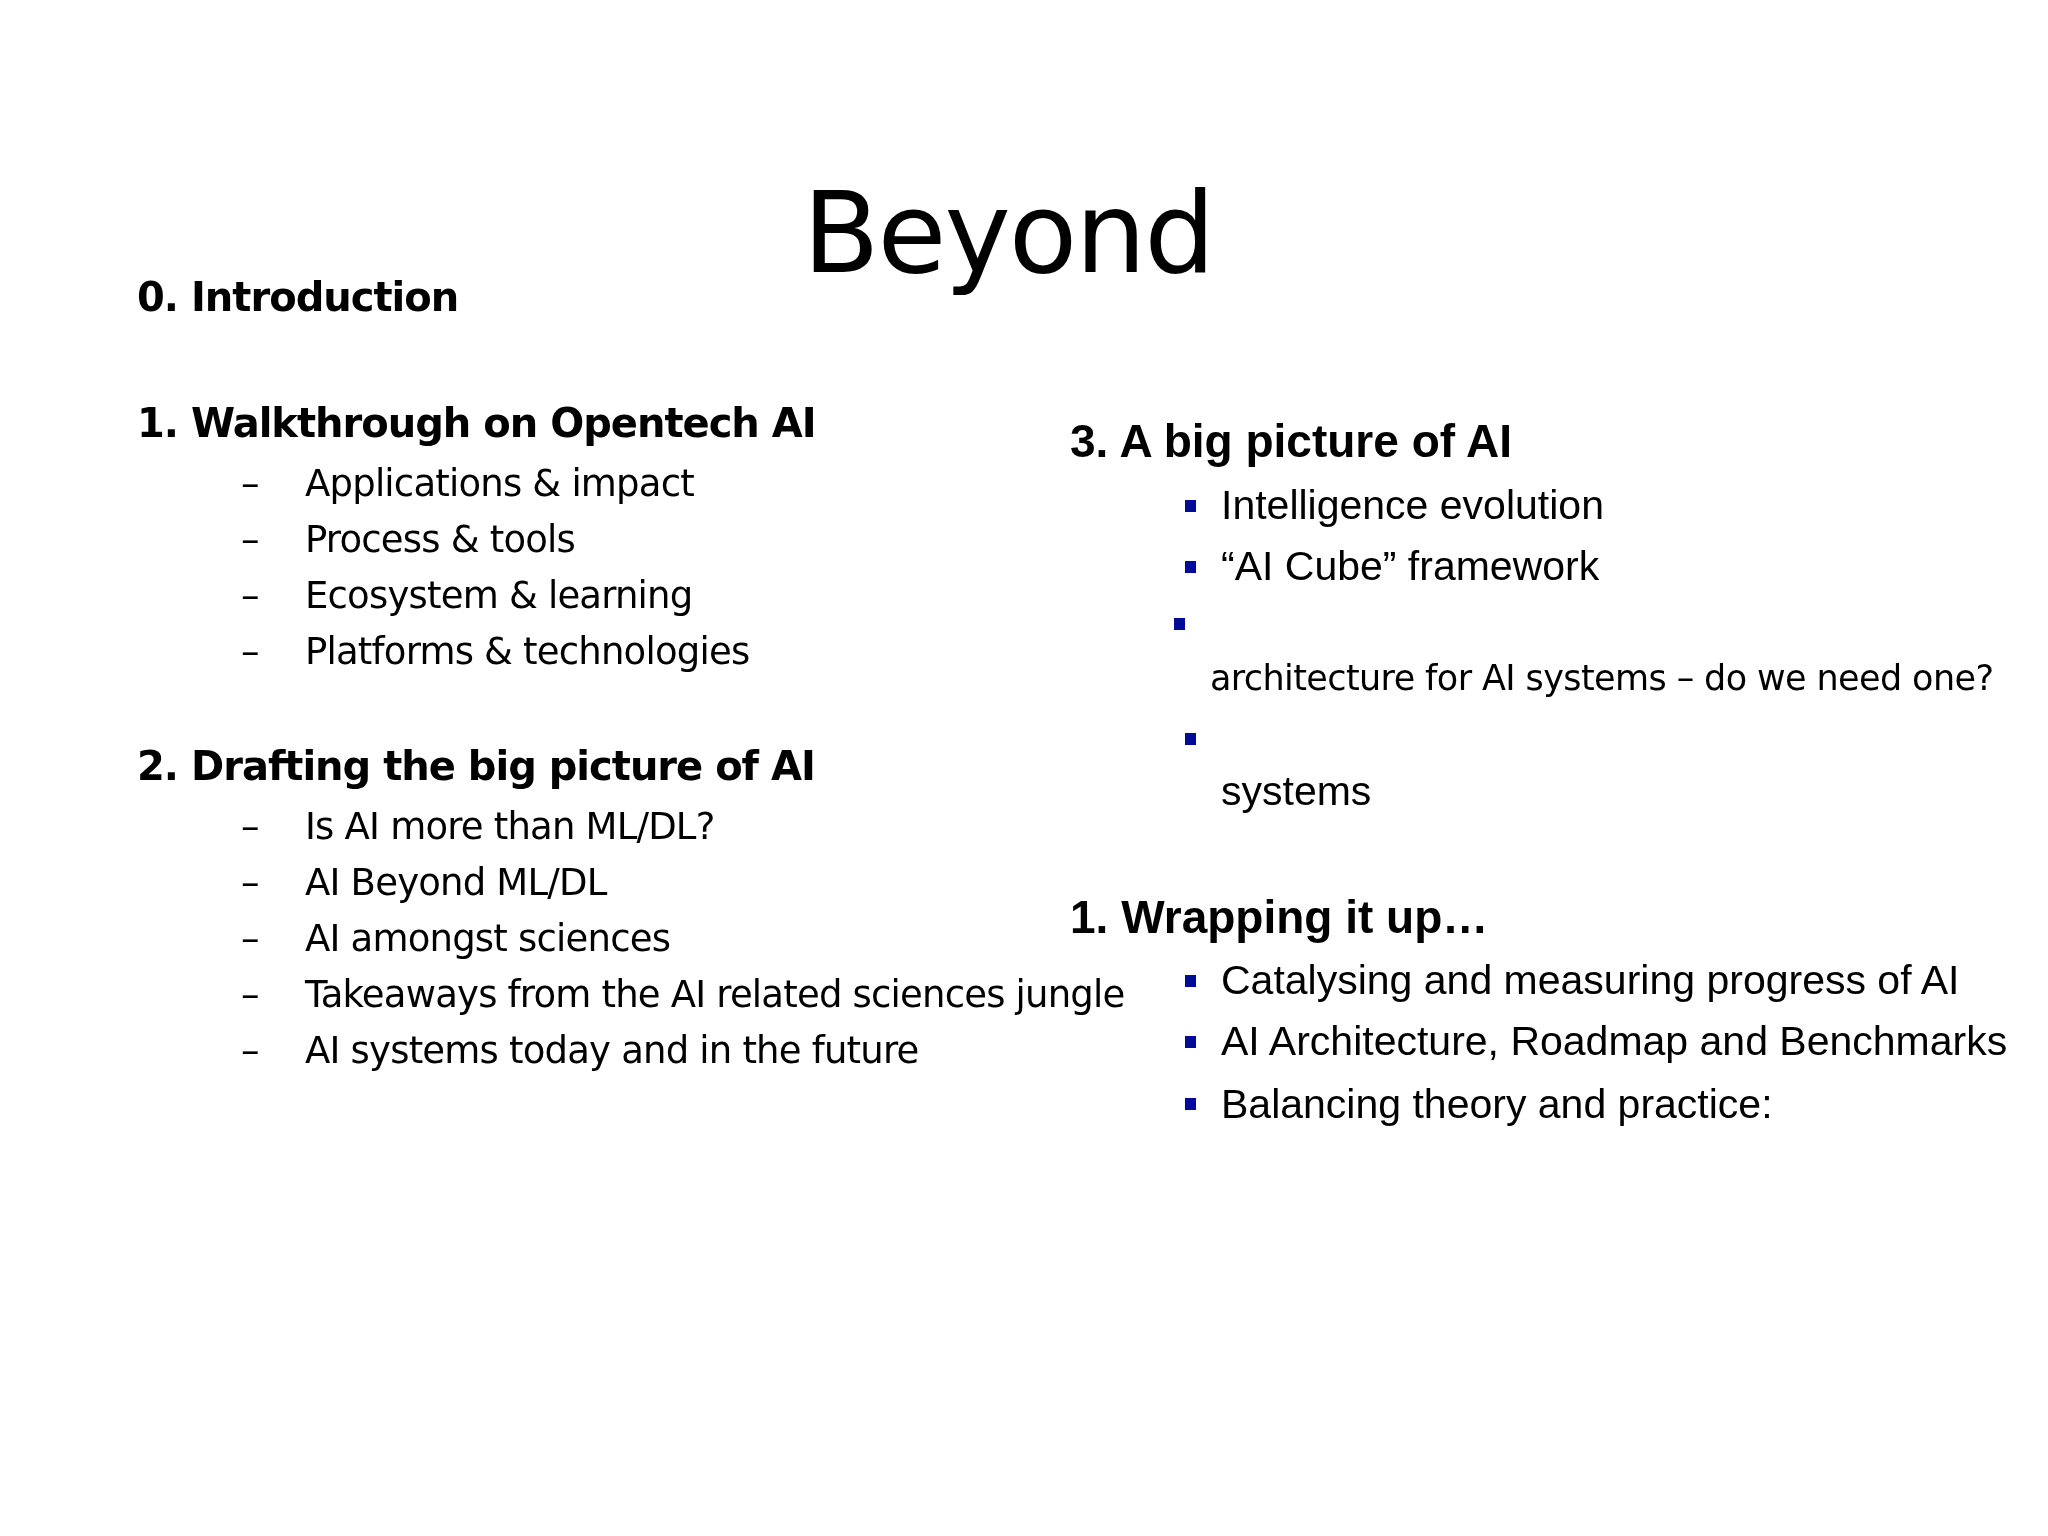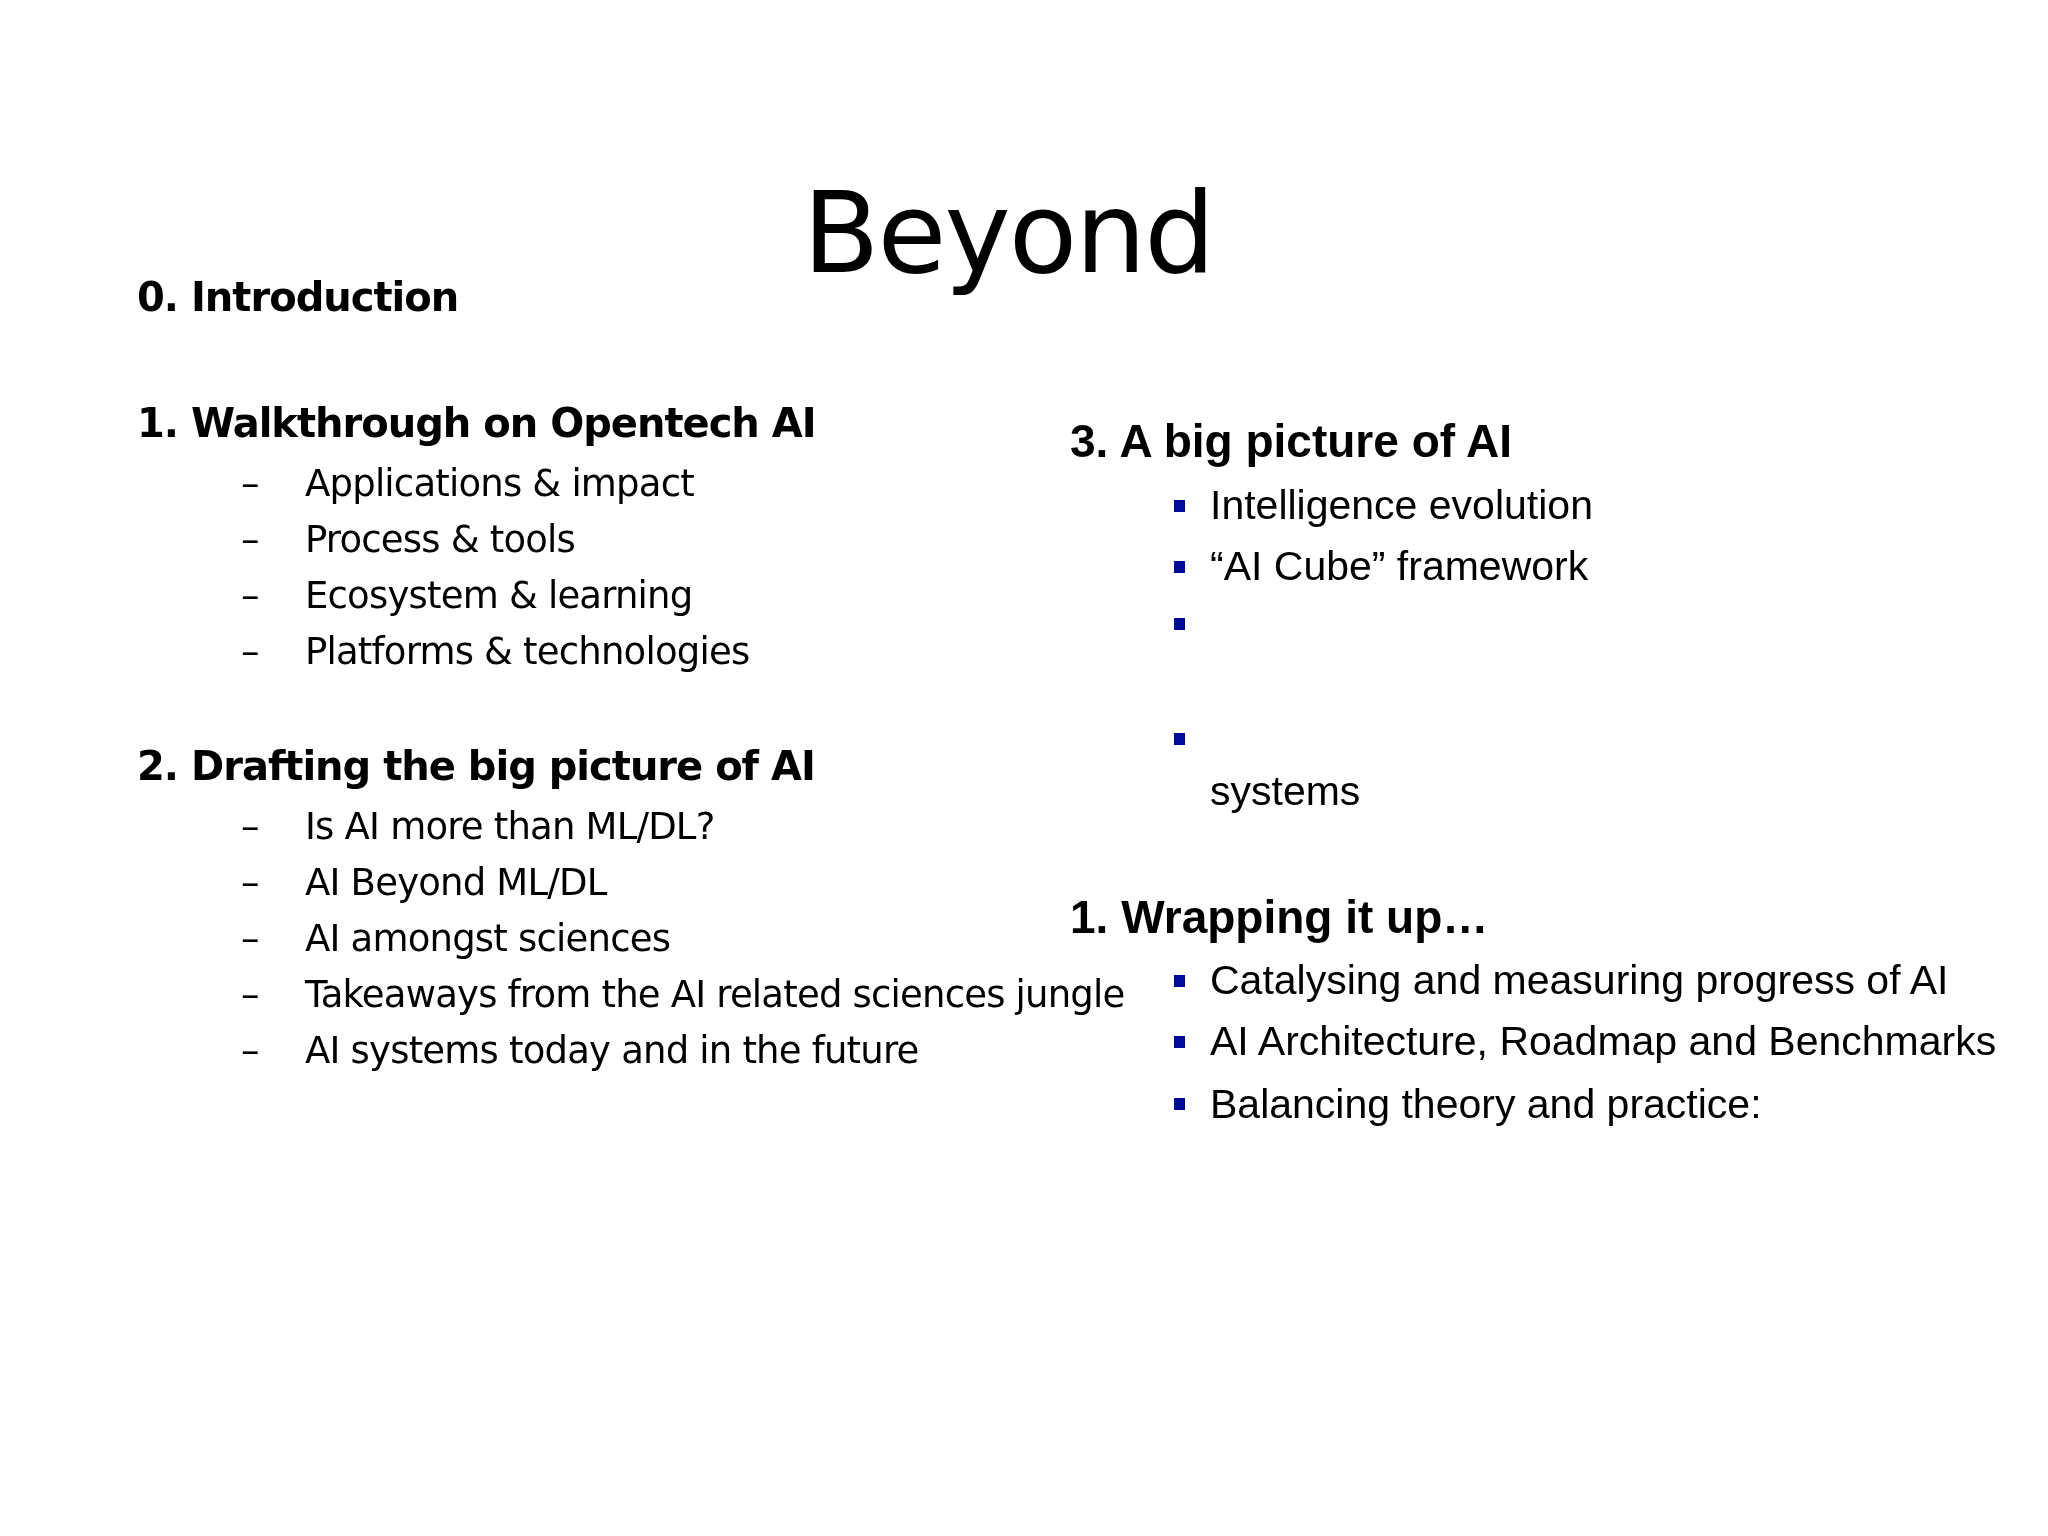--- a/index.html
+++ b/index.html
@@ -3,21 +3,21 @@
 <meta charset="utf-8">
 <style>
   html, body { margin:0; padding:0; }
   body { width:2048px; height:1536px; background:#ffffff; position:relative; overflow:hidden; color:#000; }
   .abs { position:absolute; white-space:nowrap; }
   .title { font-family:"DejaVu Sans", sans-serif; font-size:112px; font-weight:400; left:0; width:2016px; text-align:center; top:168px; letter-spacing:-2px; }
   .lh { font-family:"DejaVu Sans", sans-serif; font-weight:700; font-size:40px; letter-spacing:-1px; }
   .li { font-family:"DejaVu Sans", sans-serif; font-size:37px; letter-spacing:-0.8px; }
   .dash { position:absolute; left:-64px; }
   .rh { font-family:"Liberation Sans", sans-serif; font-weight:700; font-size:46px; }
-  .ri { font-family:"Liberation Sans", sans-serif; font-size:41px; }
+  .ri { font-family:"Liberation Sans", sans-serif; font-size:41px;margin-left:11px; }
   .ri2 { font-family:"DejaVu Sans", sans-serif; font-size:35px; letter-spacing:-0.6px; line-height:52px; }
   .bullet { position:absolute; left:-36px; width:11px; height:12px; background:#000c99; }
 </style>
 </head>
 <body>
 
 <div class="abs title">Beyond</div>
 
 <div class="abs lh" style="left:137px; top:274px;">0. Introduction</div>
 
@@ -30,19 +30,19 @@
 <div class="abs lh" style="left:137px; top:743px;">2. Drafting the big picture of AI</div>
 <div class="abs li" style="left:305px; top:805px;"><span class="dash">–</span><span>Is AI more than ML/DL?</span></div>
 <div class="abs li" style="left:305px; top:861px;"><span class="dash">–</span><span>AI Beyond ML/DL</span></div>
 <div class="abs li" style="left:305px; top:917px;"><span class="dash">–</span><span>AI amongst sciences</span></div>
 <div class="abs li" style="left:305px; top:973px;"><span class="dash">–</span><span>Takeaways from the AI related sciences jungle</span></div>
 <div class="abs li" style="left:305px; top:1029px;"><span class="dash">–</span><span>AI systems today and in the future</span></div>
 
 <div class="abs rh" style="left:1070px; top:414px;">3. A big picture of AI</div>
 <div class="abs ri" style="left:1210px; top:482px;"><span class="bullet" style="top:18px;"></span><span>Intelligence evolution</span></div>
 <div class="abs ri" style="left:1210px; top:543px;"><span class="bullet" style="top:18px;"></span><span>“AI Cube” framework</span></div>
-<div class="abs ri2" style="left:1210px; top:600px;"><span class="bullet" style="top:18px;"></span><br></div>
+<div class="abs ri2" style="left:1210px; top:600px;"><span class="bullet" style="top:18px;"></span><br><span>architecture for AI systems – do we need one?</span></div>
 <div class="abs ri" style="left:1210px; top:713px; line-height:52px;"><span class="bullet" style="top:20px;"></span><br><span>systems</span></div>
 
 <div class="abs rh" style="left:1070px; top:890px;">1. Wrapping it up…</div>
 <div class="abs ri" style="left:1210px; top:957px;"><span class="bullet" style="top:18px;"></span><span>Catalysing and measuring progress of AI</span></div>
 <div class="abs ri" style="left:1210px; top:1018px;"><span class="bullet" style="top:18px;"></span><span>AI Architecture, Roadmap and Benchmarks</span></div>
 <div class="abs ri" style="left:1210px; top:1078px; line-height:52px;"><span class="bullet" style="top:20px;"></span><span>Balancing theory and practice:</span><br></div>
 
 </body></html>

